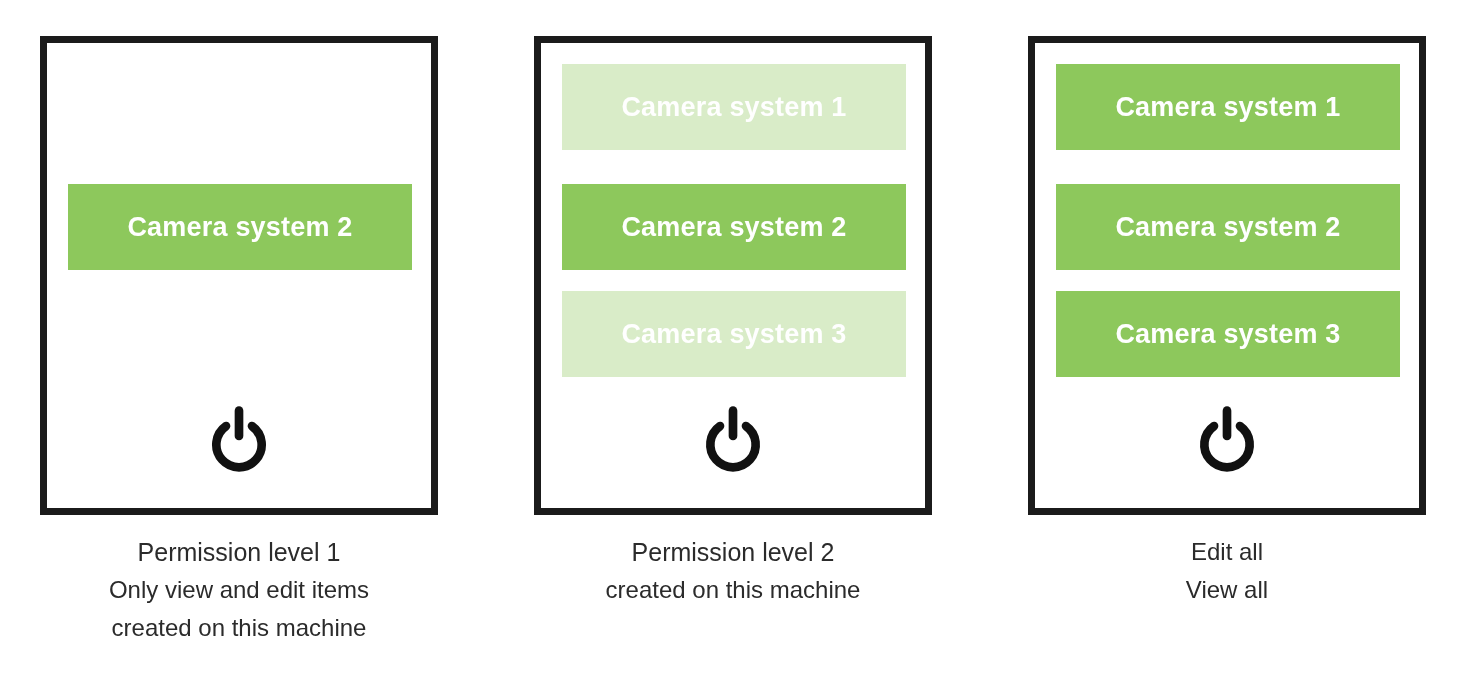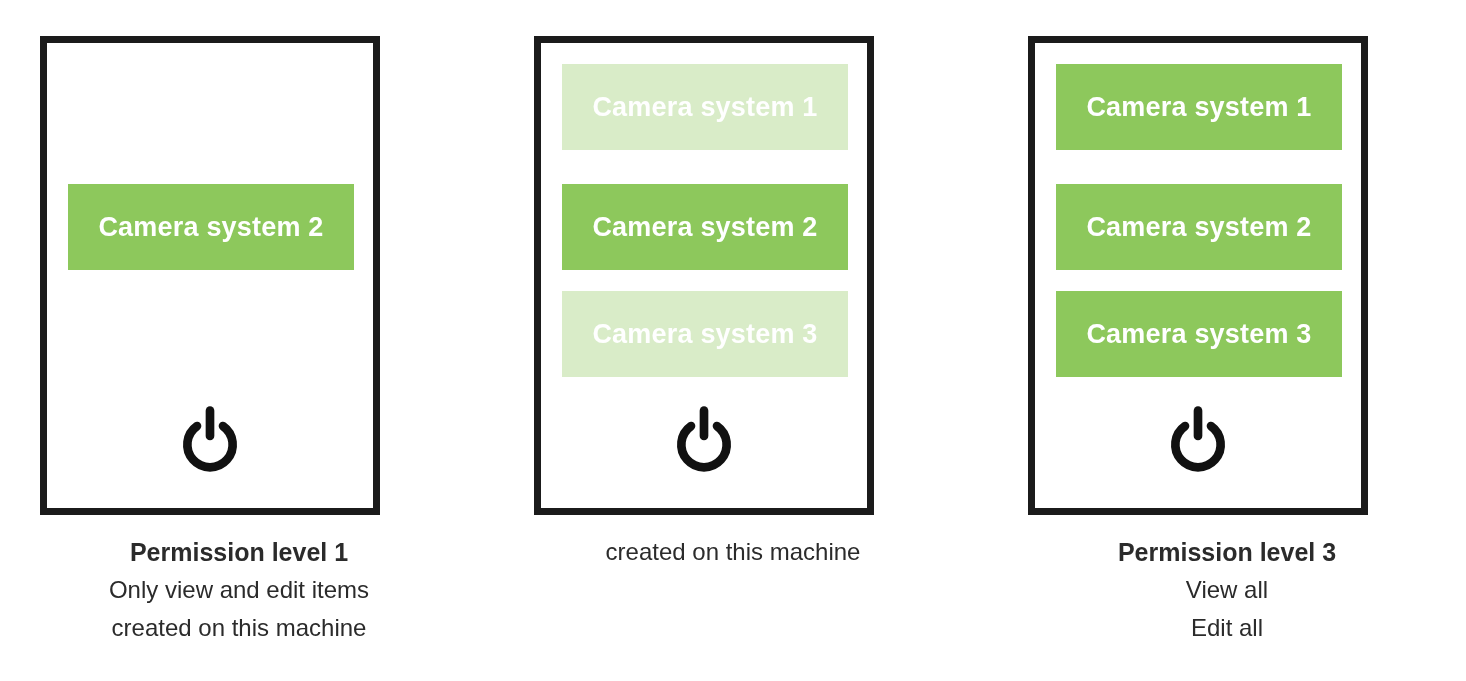--- a/index.html
+++ b/index.html
@@ -25,21 +25,21 @@
   }
   .panels {
     display: flex;
     justify-content: center;
     gap: 96px;
     padding-top: 36px;
   }
   .panel-col { width: 398px; flex: 0 0 398px; }
   .device {
     position: relative;
-    width: 340px;
+    width: 398px;
     height: 479px;
     border: 7px solid var(--outline);
     background: var(--bg);
     text-align: right;
   }
   .cam-btn {
     position: absolute;
     left: 21px;
     right: 19px;
     height: 86px;
@@ -66,21 +66,21 @@
   }
   .caption {
     margin-top: 18px;
     text-align: center;
     color: var(--text);
     font-size: 24px;
     line-height: 38px;
   }
   .cap-title {
     font-size: 25px;
-    font-weight: 700;
+    font-weight: 400;
   }
 </style>
 </head>
 <body>
 
 <div class="diagram">
   <div class="panels">
 
     <section class="panel-col">
       <div class="device">
@@ -101,35 +101,35 @@
       <div class="device">
         <div class="cam-btn faded slot1">Camera system 1</div>
         <div class="cam-btn solid slot2">Camera system 2</div>
         <div class="cam-btn faded slot3">Camera system 3</div>
         <svg class="power" width="64" height="70" viewBox="5 -3 90 105" aria-hidden="true">
           <path d="M 69.5 30.15 A 34 34 0 1 1 30.5 30.15" fill="none" stroke="#111111" stroke-width="13" stroke-linecap="round"></path>
           <line x1="50" y1="7" x2="50" y2="45" stroke="#111111" stroke-width="13" stroke-linecap="round"></line>
         </svg>
       </div>
       <div class="caption">
+        <div class="cap-title">Permission level 2</div>
         <div class="cap-line">created on this machine</div>
       </div>
     </section>
 
     <section class="panel-col">
       <div class="device">
         <div class="cam-btn solid slot1">Camera system 1</div>
         <div class="cam-btn solid slot2">Camera system 2</div>
         <div class="cam-btn solid slot3">Camera system 3</div>
         <svg class="power" width="64" height="70" viewBox="5 -3 90 105" aria-hidden="true">
           <path d="M 69.5 30.15 A 34 34 0 1 1 30.5 30.15" fill="none" stroke="#111111" stroke-width="13" stroke-linecap="round"></path>
           <line x1="50" y1="7" x2="50" y2="45" stroke="#111111" stroke-width="13" stroke-linecap="round"></line>
         </svg>
       </div>
       <div class="caption">
-        <div class="cap-title">Permission level 3</div>
+        <div class="cap-line">Edit all</div>
         <div class="cap-line">View all</div>
-        <div class="cap-line">Edit all</div>
       </div>
     </section>
 
   </div>
 </div>
 
 </body></html>

